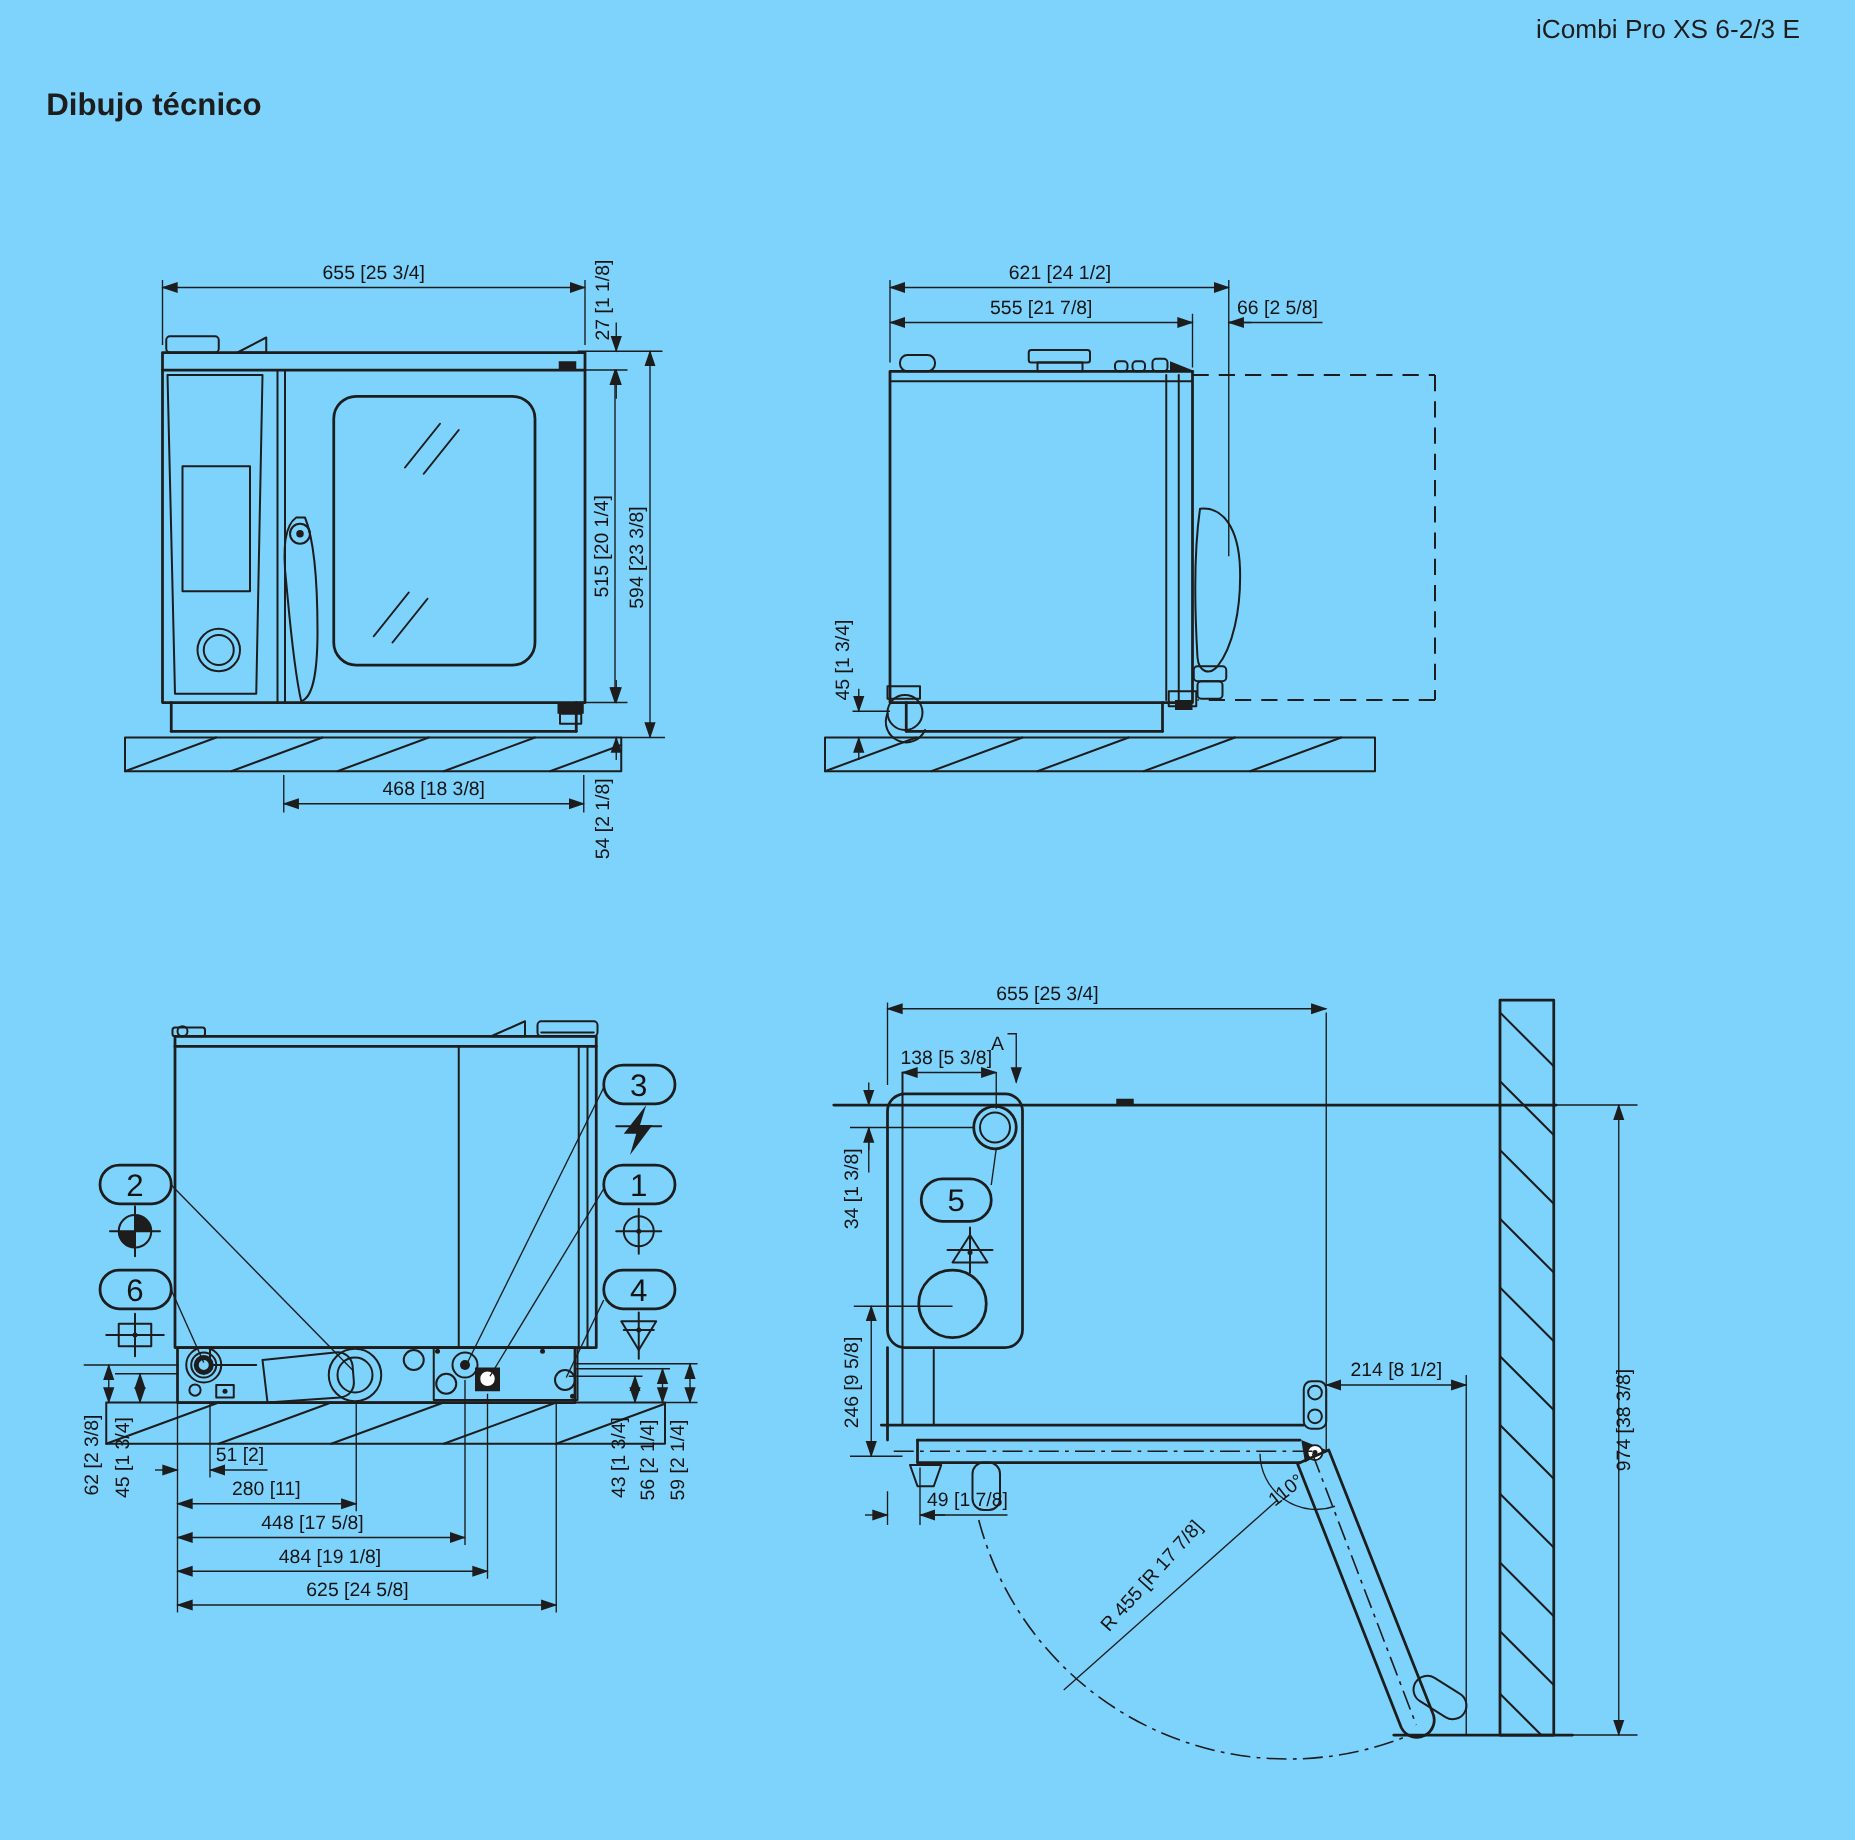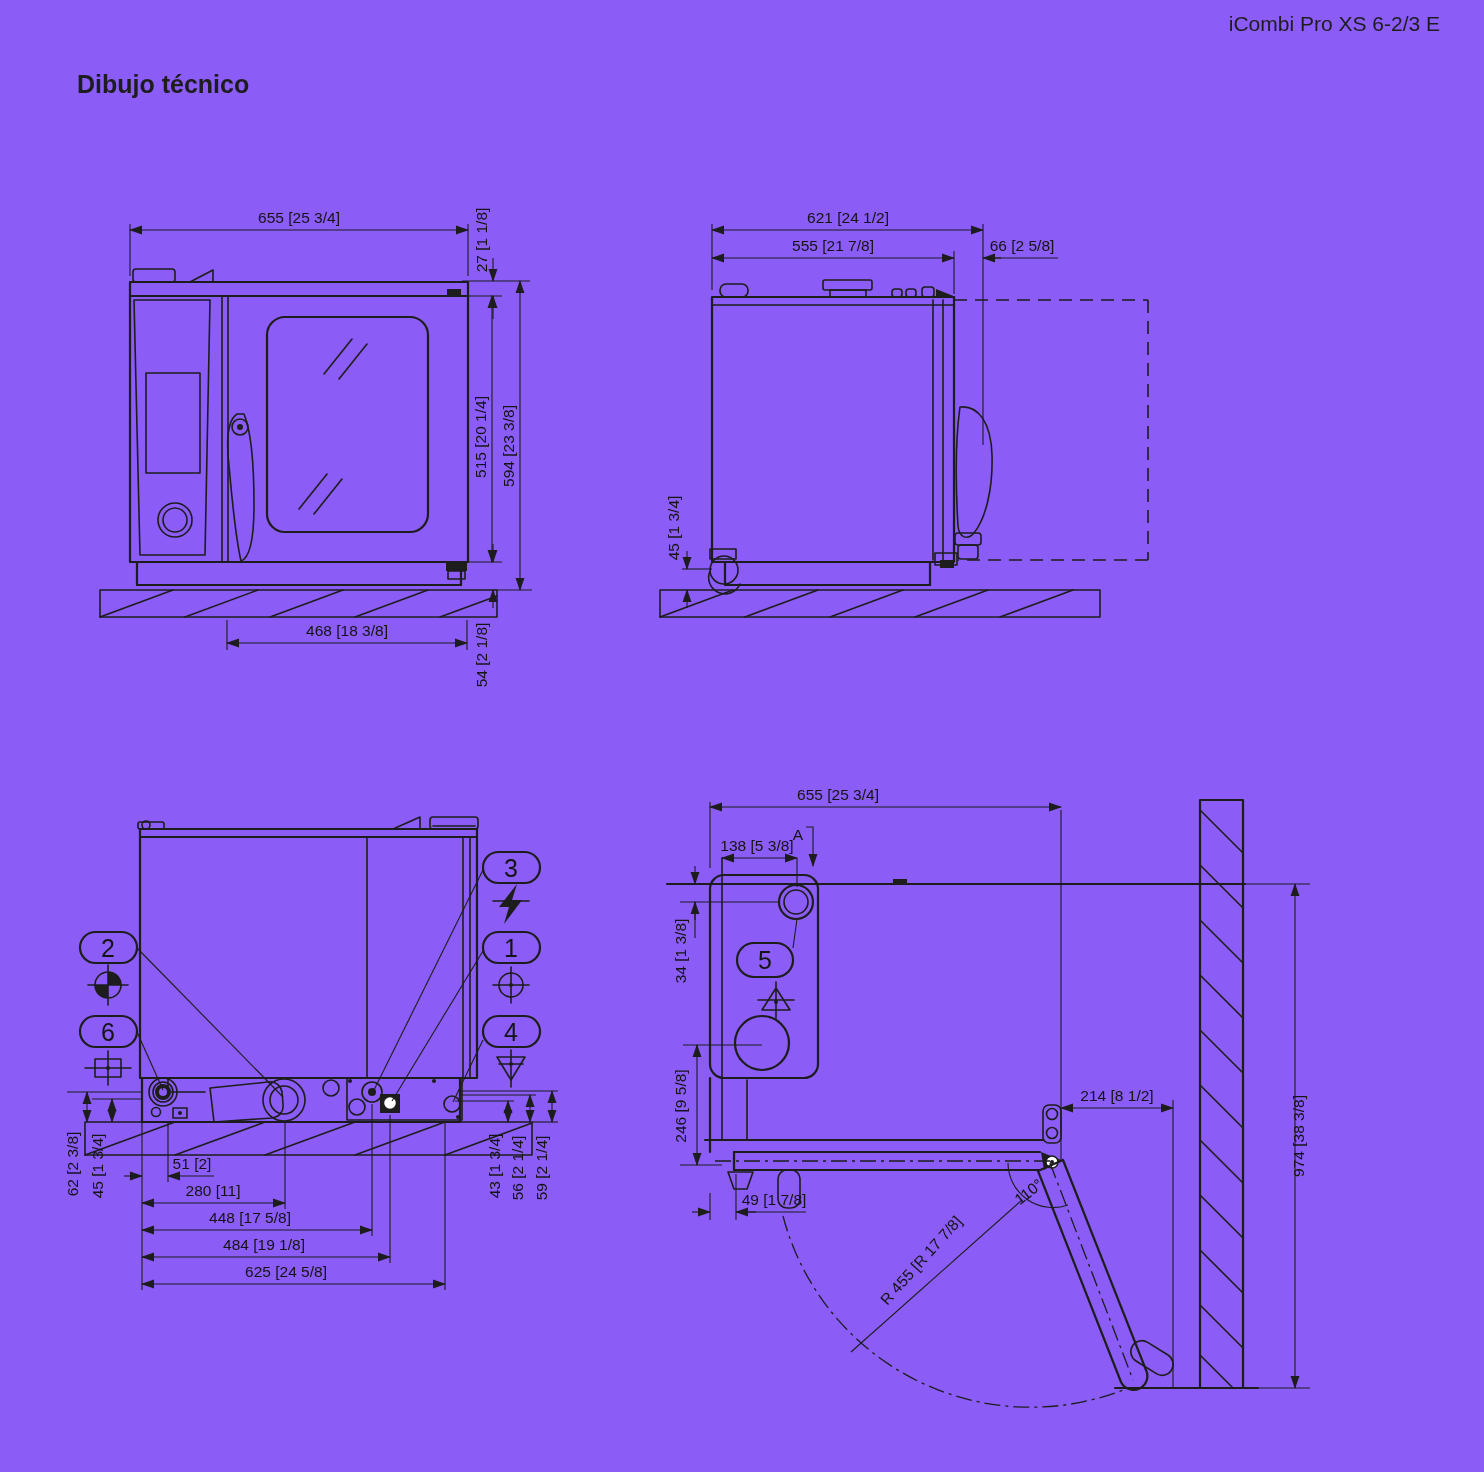--- a/index.html
+++ b/index.html
@@ -1,19 +1,19 @@
 <!DOCTYPE html>
 <html><head>
 <meta charset="utf-8">
 <style>
   html,body{margin:0;padding:0;background:#ffffff;}
-  .page{position:relative;width:1484px;height:1472px;background:#8b5cf6;overflow:hidden;
+  .page{position:relative;width:1484px;height:1472px;background:#7dd3fc;overflow:hidden;
         font-family:"Liberation Sans",sans-serif;color:#1a1a1a;}
   .hdr-product{position:absolute;top:12px;right:44px;font-size:21px;color:#1d1d1d;}
-  .hdr-title{position:absolute;top:70px;left:37px;font-size:25px;font-weight:bold;color:#1d1d1d;margin-left:40px;}
+  .hdr-title{position:absolute;top:70px;left:37px;font-size:25px;font-weight:bold;color:#1d1d1d;}
   svg{position:absolute;left:0;top:0;}
   .out{stroke:#1d1d1d;stroke-width:2.2;fill:none;stroke-linejoin:round;stroke-linecap:round;}
   .med{stroke:#1d1d1d;stroke-width:1.6;fill:none;stroke-linejoin:round;stroke-linecap:round;}
   .dim{stroke:#1d1d1d;stroke-width:1.1;fill:none;}
   .dash{stroke:#1d1d1d;stroke-width:1.6;fill:none;stroke-dasharray:13 8;}
   .ddot{stroke:#1d1d1d;stroke-width:1.3;fill:none;stroke-dasharray:16 5 3 5;}
   .fillk{fill:#1d1d1d;stroke:none;}
   .dt{font:15.5px "Liberation Sans",sans-serif;fill:#141414;}
   .dtm{text-anchor:middle;}
   .cn{font:25px "Liberation Sans",sans-serif;fill:#141414;text-anchor:middle;}

